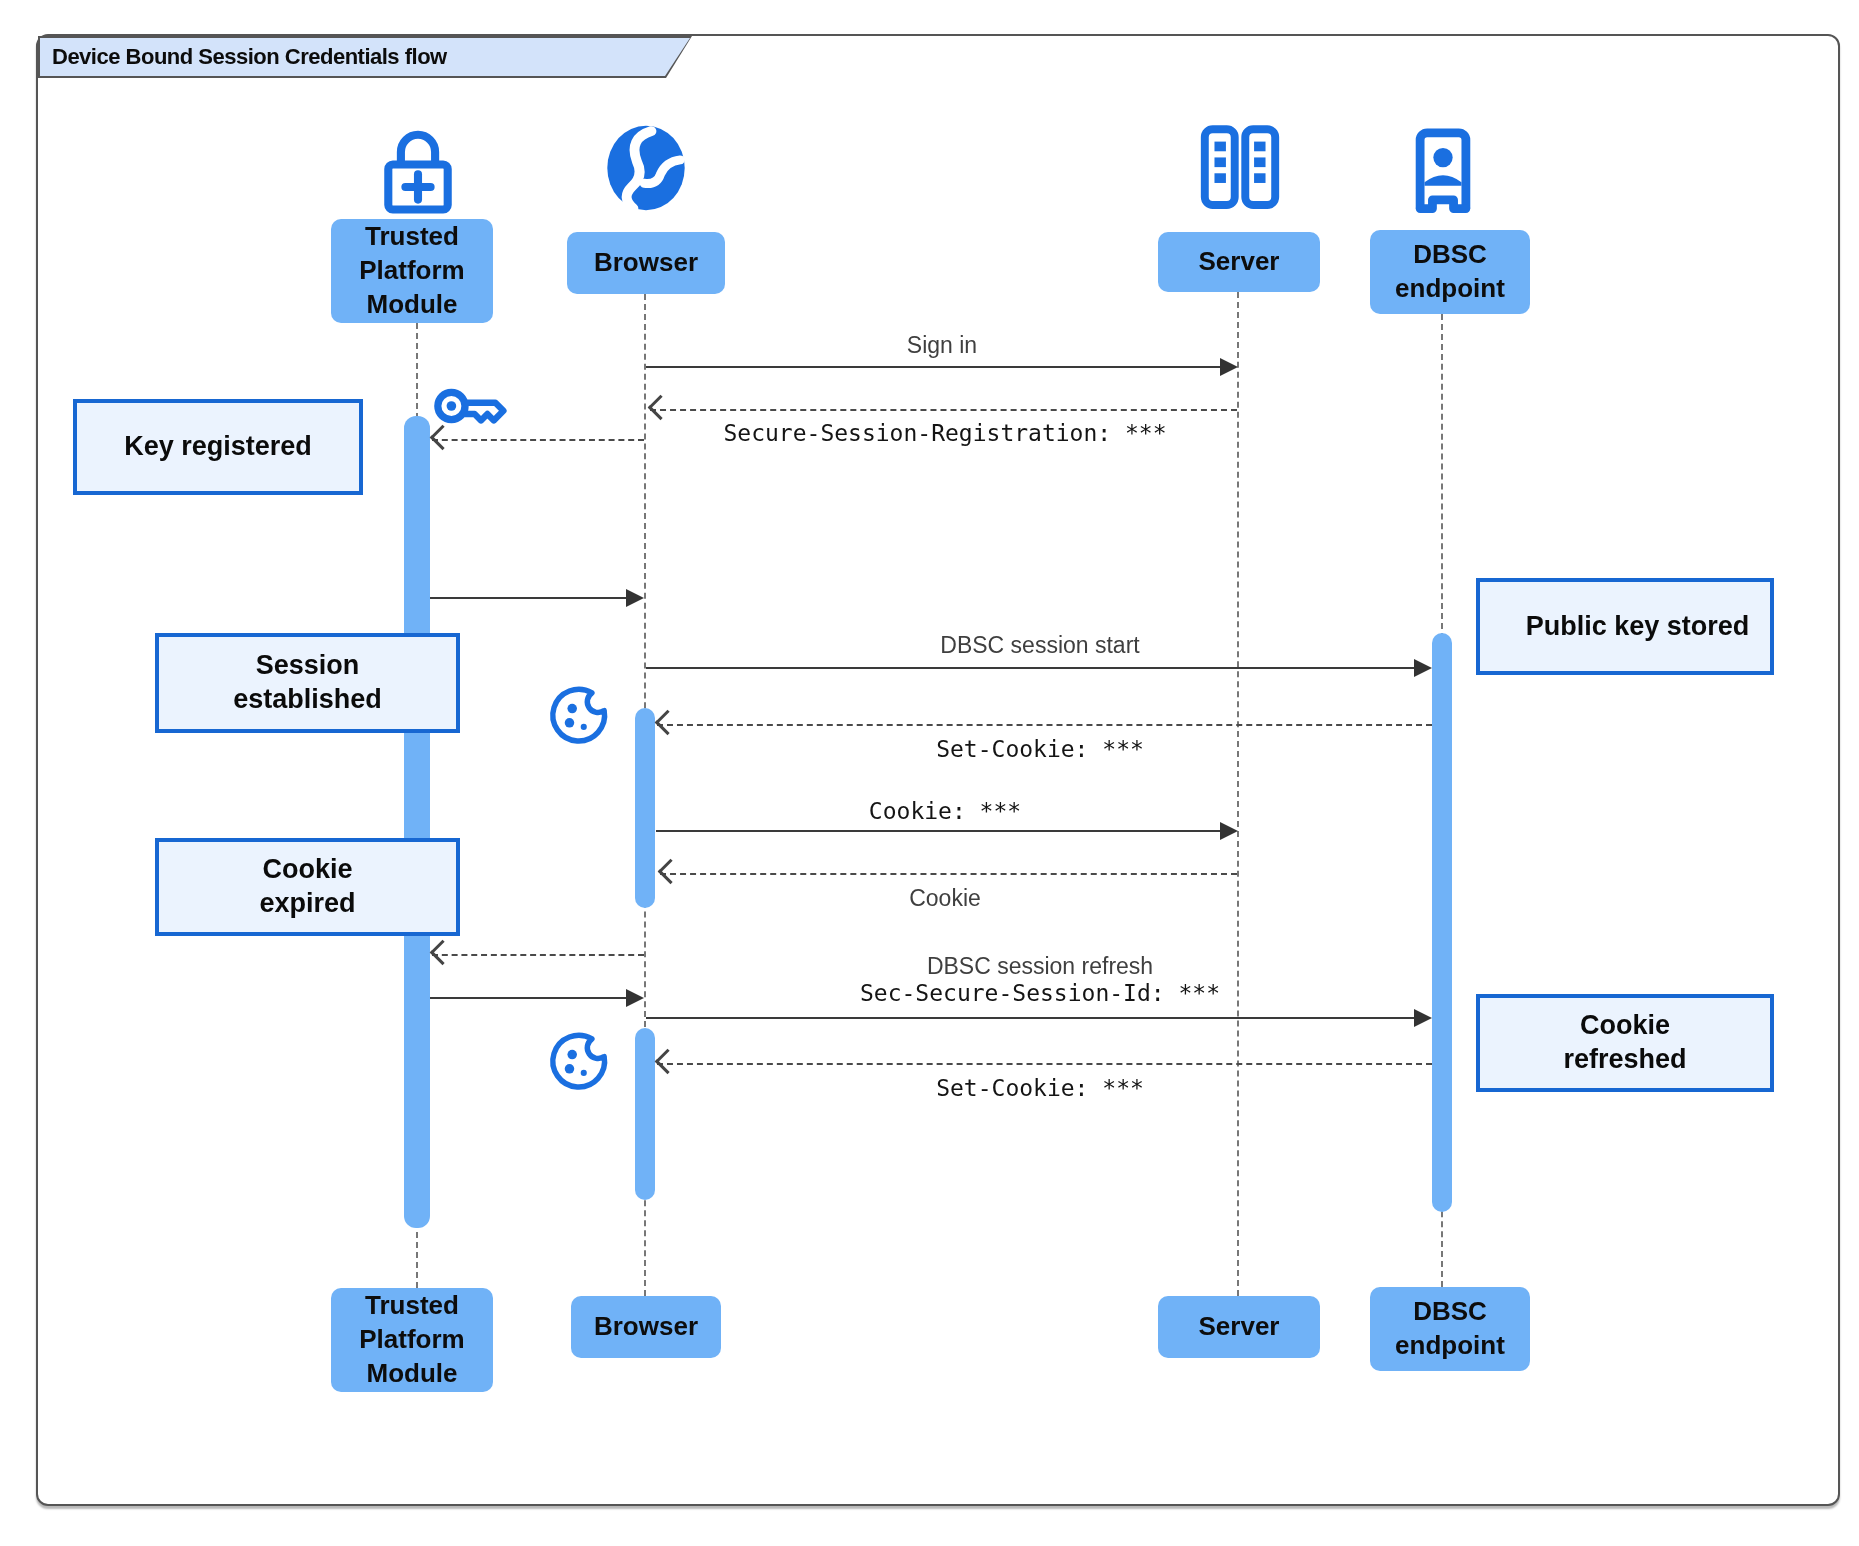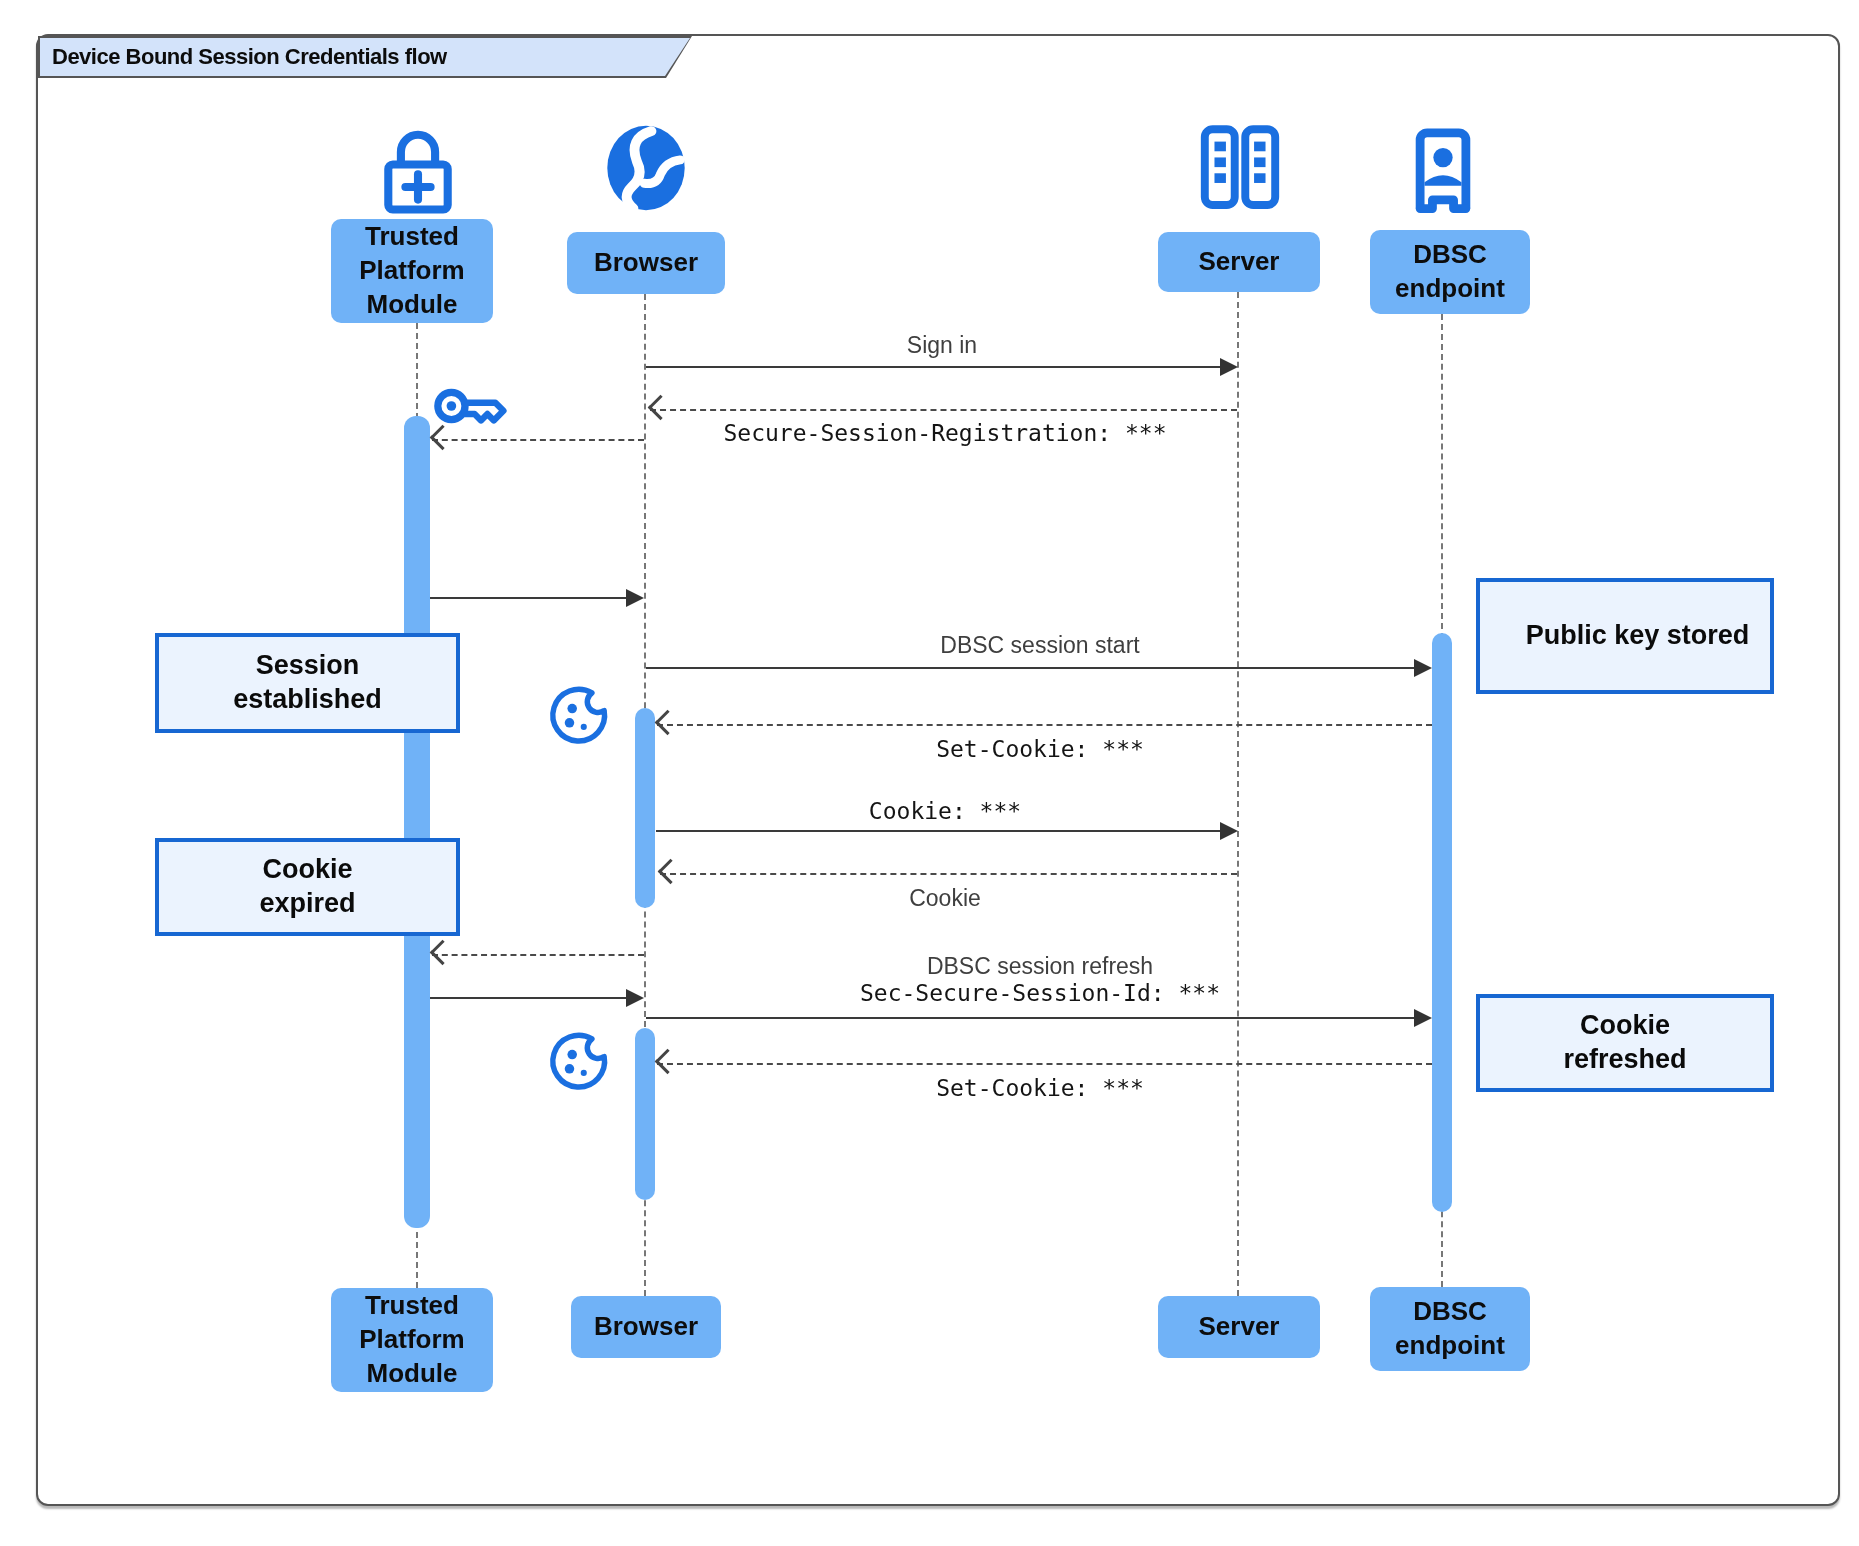--- a/index.html
+++ b/index.html
@@ -176,31 +176,34 @@
       <circle cx="24" cy="40" r="17" fill="#fff" stroke="#1a6fe0" stroke-width="9"></circle>
       <circle cx="24" cy="40" r="6" fill="#1a6fe0"></circle>
       <path d="M41 36 h38 l10 10 -12 12 -8 -8 -8 8 -8 -8 h-12 z" fill="none" stroke="#1a6fe0" stroke-width="8" stroke-linejoin="round" stroke-linecap="round"></path>
     </svg>
   </div>
 
   <div class="arrow dashed" style="left:432px;top:439px;width:212px;">
       <span class="head-l-open"></span>
     </div>
 
+  <div class="note" style="left:73px;top:399px;width:290px;height:96px;">
+    <span class="txt">Key registered</span>
+  </div>
 
   <div class="arrow solid" style="left:430px;top:597px;width:212px;">
       <span class="head-r"></span>
     </div>
 
   <div class="msg plain" style="left:1040px;top:632px;">DBSC session start</div>
   <div class="arrow solid" style="left:646px;top:667px;width:784px;">
       <span class="head-r"></span>
     </div>
 
-  <div class="note" style="left:1476px;top:578px;width:298px;height:116px;padding-left:25px;">
+  <div class="note" style="left:1476px;top:578px;width:298px;height:97px;padding-left:25px;">
     <span class="txt">Public key stored</span>
   </div>
 
   <div class="note wrap2" style="left:155px;top:633px;width:305px;height:100px;">
     <span class="txt">Session established</span>
   </div>
 
   <div class="icon" style="left:545px;top:680px;">
     <svg width="68" height="68" viewBox="0 0 100 100">
       <path d="M69 19 A38 38 0 1 0 87 45 A15 15 0 0 1 69 19 Z" fill="#fff" stroke="#1a6fe0" stroke-width="8" stroke-linejoin="round"></path>

